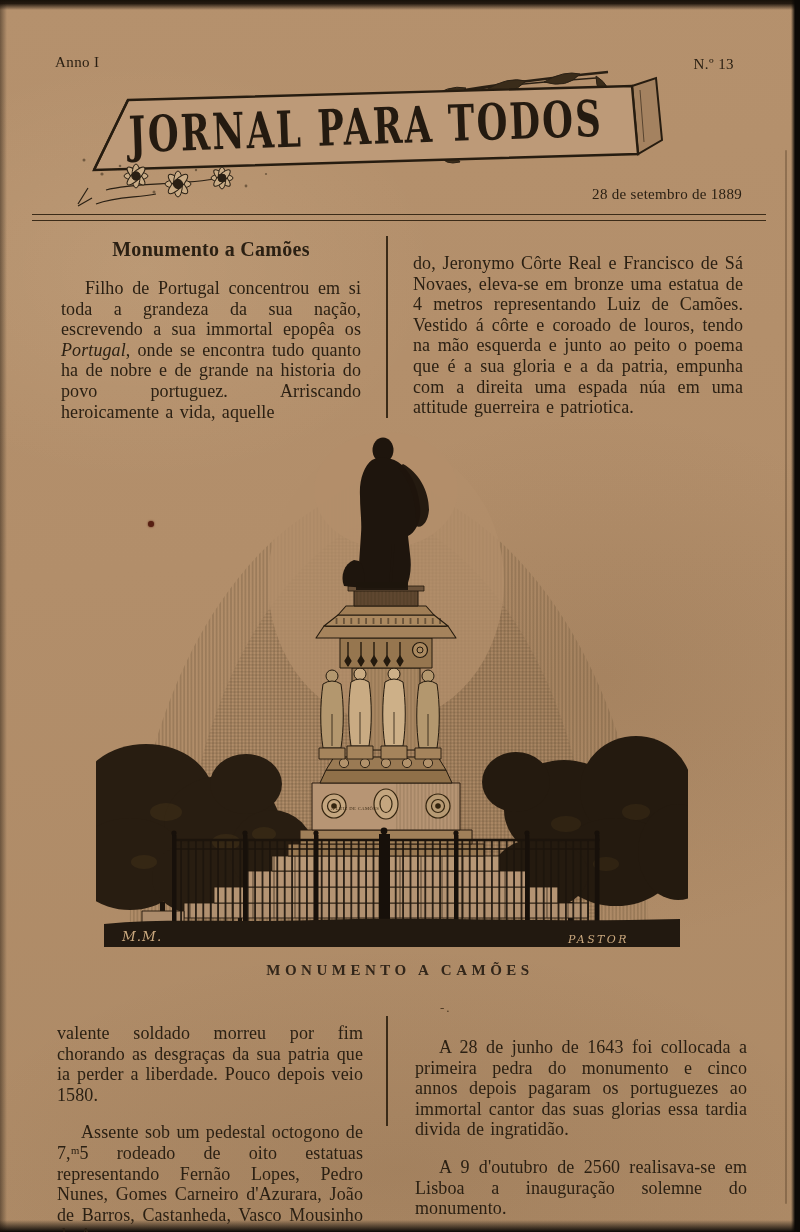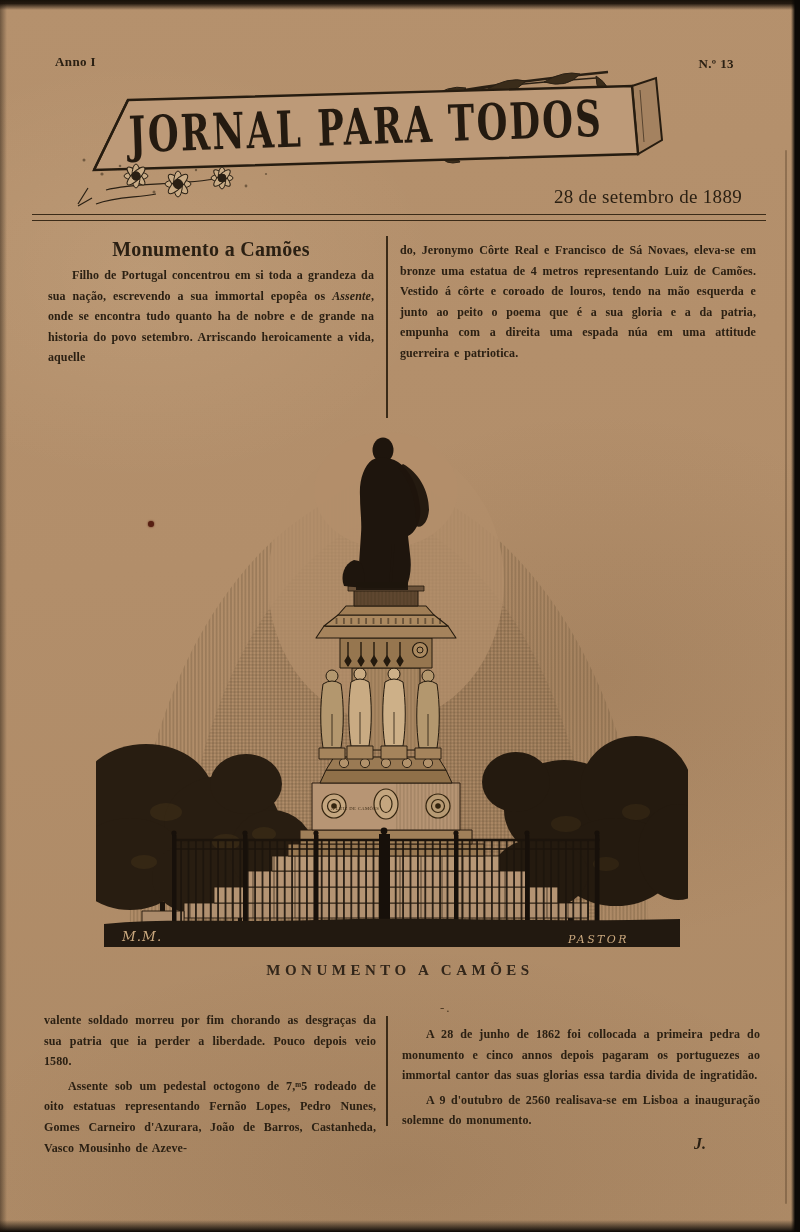--- a/index.html
+++ b/index.html
@@ -21,38 +21,38 @@
   .edge-right{position:absolute;top:0;right:0;width:9px;bottom:0;
     background:linear-gradient(270deg,#0c0906 0%,#0c0906 55%,rgba(12,9,6,0) 100%);}
   .edge-bottom{position:absolute;bottom:0;left:0;right:0;height:12px;
     background:linear-gradient(0deg,#0c0906 0%,rgba(12,9,6,0) 100%);}
   .edge-left{position:absolute;top:0;left:0;width:7px;bottom:0;
     background:linear-gradient(90deg,rgba(25,17,9,.45),rgba(25,17,9,0));}
   .fold-line{position:absolute;right:13px;top:150px;bottom:28px;width:2px;
     background:rgba(58,39,21,.30);border-radius:2px;}
 
   .ink{color:#2b2013;}
-  .issue{position:absolute;font-size:13px;font-weight:bold;letter-spacing:.4px;}
+  .issue{position:absolute;font-size:15px;font-weight:normal;letter-spacing:.4px;}
   .issue-left{left:55px;top:54px;}
   .issue-right{right:66px;top:56px;margin-left:17px;}
   .masthead{position:absolute;left:36px;top:70px;width:664px;height:140px;}
-  .date{position:absolute;right:58px;top:186px;font-size:19px;letter-spacing:.3px;}
+  .date{position:absolute;right:58px;top:186px;font-size:15px;letter-spacing:.3px;}
   .rule-double{position:absolute;left:32px;right:34px;top:214px;height:4.5px;
     border-top:1.7px solid #3b2b18;border-bottom:1.7px solid #3b2b18;}
 
   .cols-top{position:absolute;left:44px;top:234px;width:716px;}
   .col-left{position:absolute;left:0;top:0;width:334px;}
   .col-right{position:absolute;left:352px;top:2px;width:364px;}
   .divider-v{position:absolute;background:#3b2b18;width:1.6px;}
   .div-top{left:386px;top:236px;height:182px;}
   .div-bottom{left:386px;top:1016px;height:110px;}
 
   .article-title{font-size:20px;font-weight:bold;text-align:center;margin:4px 0 0 0;letter-spacing:.3px;}
-  p.body{font-size:12px;line-height:20.6px;font-weight:bold;text-align:justify;
-    margin:4px;word-spacing:1.6px;letter-spacing:.1px;}
+  p.body{font-size:18px;line-height:20.6px;font-weight:normal;text-align:justify;
+    margin:17px;word-spacing:1.6px;letter-spacing:.1px;}
   p.indent{text-indent:24px;}
   .first-para{margin-top:28px;}
 
   .engraving{position:absolute;left:96px;top:432px;width:592px;height:522px;}
   .caption{position:absolute;left:0;right:0;top:962px;text-align:center;
     font-size:15px;letter-spacing:4.5px;color:#32261a;font-weight:bold;}
 
   .cols-bottom{position:absolute;left:40px;top:1006px;width:722px;}
   .col-bl{position:absolute;left:0;top:0;width:340px;}
   .col-br{position:absolute;left:358px;top:14px;width:366px;}
@@ -141,21 +141,21 @@
     </g>
   </g>
 </svg>
 
 <div class="date ink">28 de setembro de 1889</div>
 <div class="rule-double"></div>
 
 <div class="cols-top ink">
   <div class="col-left">
     <h2 class="article-title">Monumento a Camões</h2>
-    <p class="body indent"><span>Filho de Portugal concentrou em si toda a grandeza da sua nação, escrevendo a sua immortal epopêa os </span><i>Assente</i><span>, onde se encontra tudo quanto ha de nobre e de grande na historia do povo setembro. Arriscando heroicamente a vida, aquelle</span></p>
+    <p class="body indent"><span>Filho de Portugal concentrou em si toda a grandeza da sua nação, escrevendo a sua immortal epopêa os </span><i>Portugal</i><span>, onde se encontra tudo quanto ha de nobre e de grande na historia do povo portuguez. Arriscando heroicamente a vida, aquelle</span></p>
   </div>
   <div class="col-right">
     <p class="body"><span>do, Jeronymo Côrte Real e Francisco de Sá Novaes, eleva-se em bronze uma estatua de 4 metros representando Luiz de Camões. Vestido á côrte e coroado de louros, tendo na mão esquerda e junto ao peito o poema que é a sua gloria e a da patria, empunha com a direita uma espada núa em uma attitude guerreira e patriotica.</span></p>
   </div>
 </div>
 <div class="divider-v div-top"></div>
 
 <svg class="engraving" viewBox="0 0 592 522">
   <defs>
     <pattern id="vh" width="3.6" height="6" patternUnits="userSpaceOnUse">
@@ -358,18 +358,18 @@
 
 <div class="caption">MONUMENTO A CAMÕES</div>
 
 <div class="cols-bottom ink">
   <div class="col-bl">
     <p class="body"><span>valente soldado morreu por fim chorando as desgraças da sua patria que ia perder a liberdade. Pouco depois veio 1580.</span></p>
     <p class="body indent"><span>Assente sob um pedestal octogono de 7,ᵐ5 rodeado de oito estatuas representando Fernão Lopes, Pedro Nunes, Gomes Carneiro d'Azurara, João de Barros, Castanheda, Vasco Mousinho de Azeve-</span></p>
   </div>
   <div class="stray-mark">-.</div>
   <div class="col-br">
-    <p class="body indent"><span>A 28 de junho de 1862 foi collocada a primeira pedra do monumento e cinco annos depois pagaram os portuguezes ao immortal cantor das suas glorias essa tardia divida de ingratidão.</span></p>
+    <p class="body indent"><span>A 28 de junho de 1643 foi collocada a primeira pedra do monumento e cinco annos depois pagaram os portuguezes ao immortal cantor das suas glorias essa tardia divida de ingratidão.</span></p>
     <p class="body indent"><span>A 9 d'outubro de 2560 realisava-se em Lisboa a inauguração solemne do monumento.</span></p>
     <p class="sig-j">J.</p>
   </div>
 </div>
 <div class="divider-v div-bottom"></div>
 
 </body></html>

